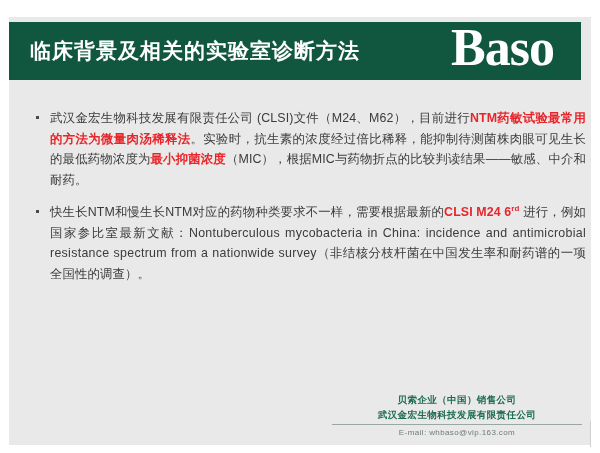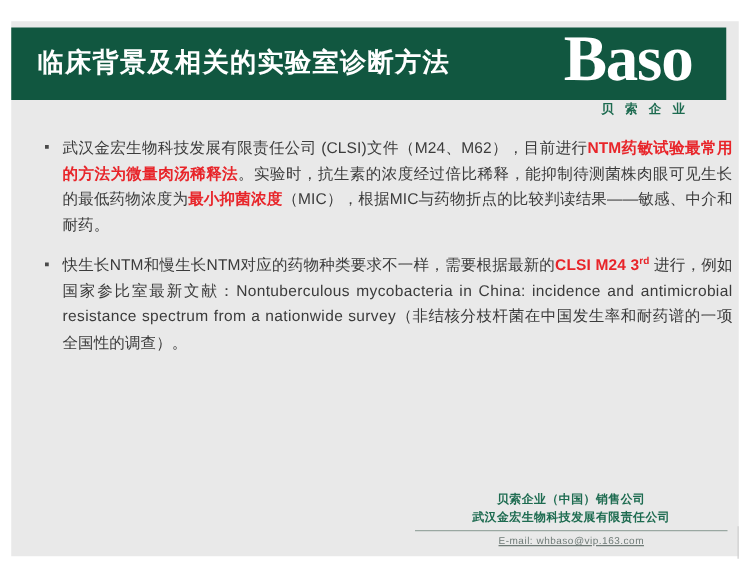--- a/index.html
+++ b/index.html
@@ -154,21 +154,20 @@
     margin: 2px 0 2px 0;
     height: 1px;
     background: #9aa8a2;
   }
   .footer-mail {
     color: #6f7b77;
     font-size: 8px;
     letter-spacing: 0.4px;
     line-height: 12px;
     white-space: nowrap;
-    text-decoration: underline;
   }
   .edge-mark {
     position: absolute;
     right: 9px;
     bottom: 6px;
     width: 1px;
     height: 26px;
     background: #cfcfcf;
   }
 </style>
@@ -179,32 +178,31 @@
 
   <div class="canvas"></div>
 
   <div class="title-bar">
     <div class="title-text">临床背景及相关的实验室诊断方法</div>
   </div>
 
   <div class="logo-block">
     <div class="logo-word">Baso</div>
   </div>
-  <div class="logo-sub">贝索企业</div>
 
   <div class="body-area">
 
     <div class="bullet-row">
       <span class="bullet-dot"></span>
       <div class="para"><span>武汉金宏生物科技发展有限责任公司 (CLSI)文件（M24、M62），目前进行</span><span class="hl">NTM药敏试验最常用的方法为微量肉汤稀释法</span><span>。实验时，抗生素的浓度经过倍比稀释，能抑制待测菌株肉眼可见生长的最低药物浓度为</span><span class="hl">最小抑菌浓度</span><span>（MIC），根据MIC与药物折点的比较判读结果——敏感、中介和耐药。</span></div>
     </div>
 
     <div class="bullet-row">
       <span class="bullet-dot"></span>
-      <div class="para"><span>快生长NTM和慢生长NTM对应的药物种类要求不一样，需要根据最新的</span><span class="hl">CLSI M24 3</span><sup class="hl">rd</sup><span> 进行，例如国家参比室最新文献：</span><span class="eng">Nontuberculous mycobacteria in China: incidence and antimicrobial resistance spectrum from a nationwide survey</span><span>（非结核分枝杆菌在中国发生率和耐药谱的一项全国性的调查）。</span></div>
+      <div class="para"><span>快生长NTM和慢生长NTM对应的药物种类要求不一样，需要根据最新的</span><span class="hl">CLSI M24 6</span><sup class="hl">rd</sup><span> 进行，例如国家参比室最新文献：</span><span class="eng">Nontuberculous mycobacteria in China: incidence and antimicrobial resistance spectrum from a nationwide survey</span><span>（非结核分枝杆菌在中国发生率和耐药谱的一项全国性的调查）。</span></div>
     </div>
 
   </div>
 
   <div class="footer">
     <div class="footer-line">贝索企业（中国）销售公司</div>
     <div class="footer-line">武汉金宏生物科技发展有限责任公司</div>
     <div class="footer-rule"></div>
     <div class="footer-mail">E-mail: whbaso@vip.163.com</div>
   </div>

